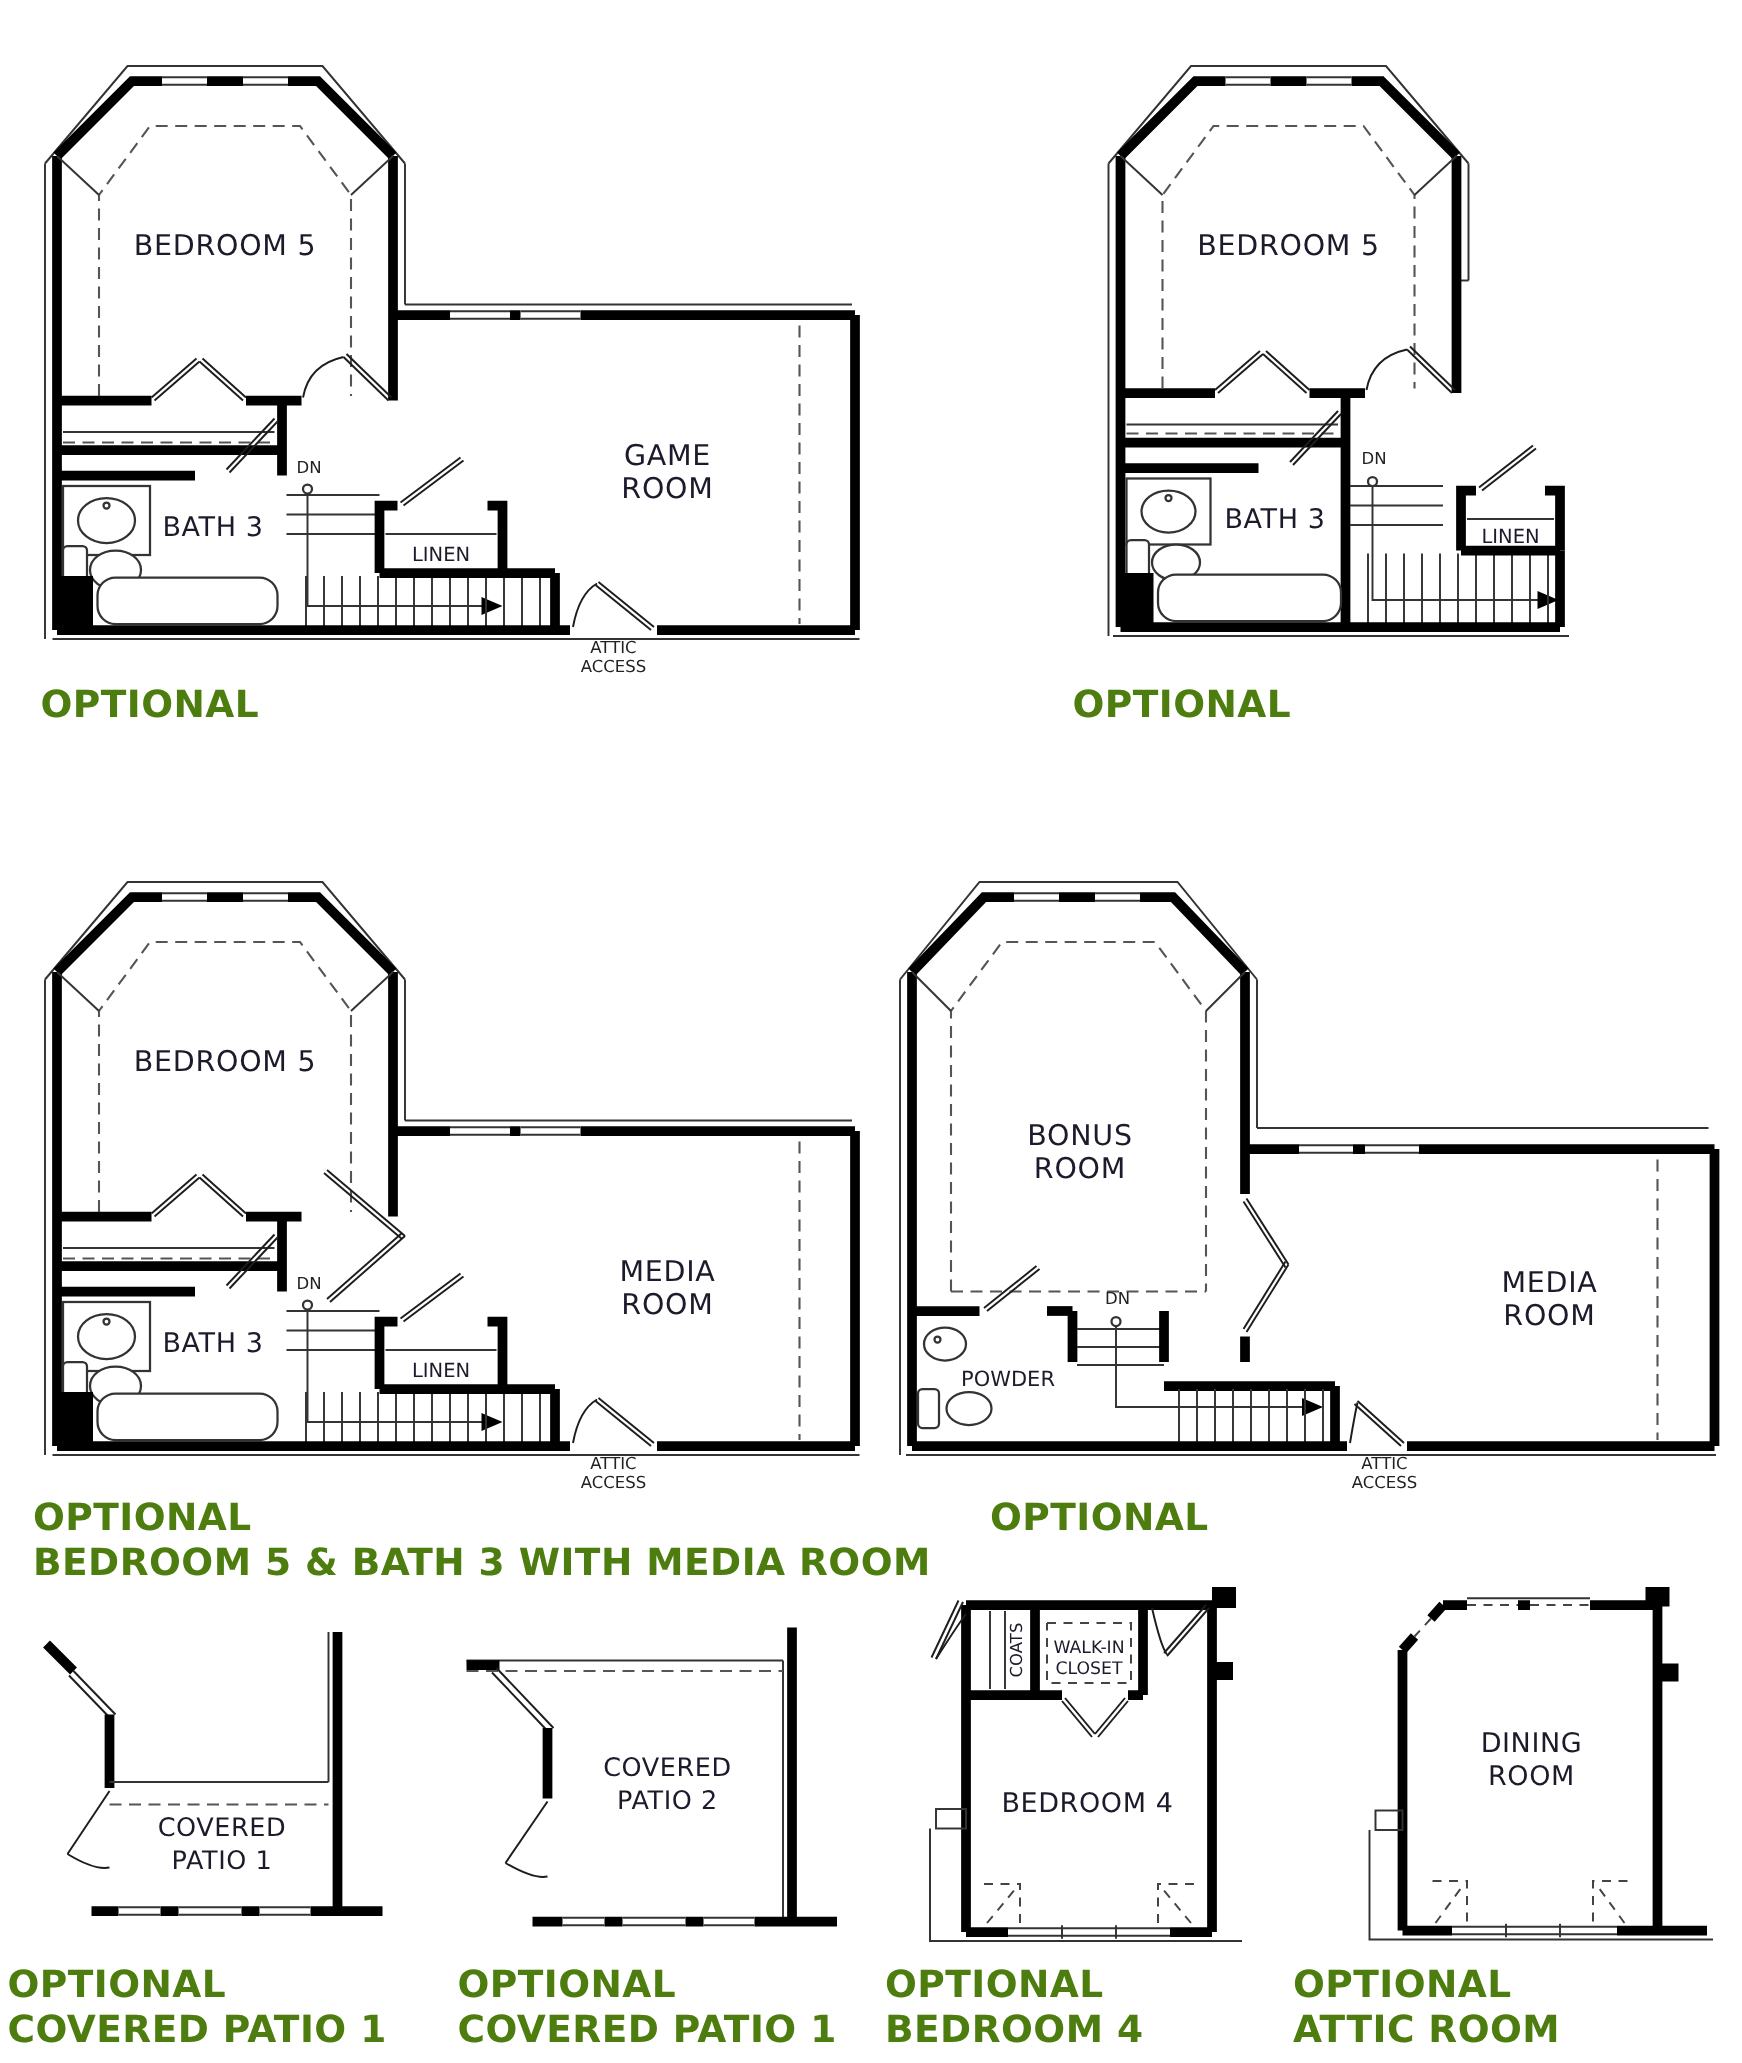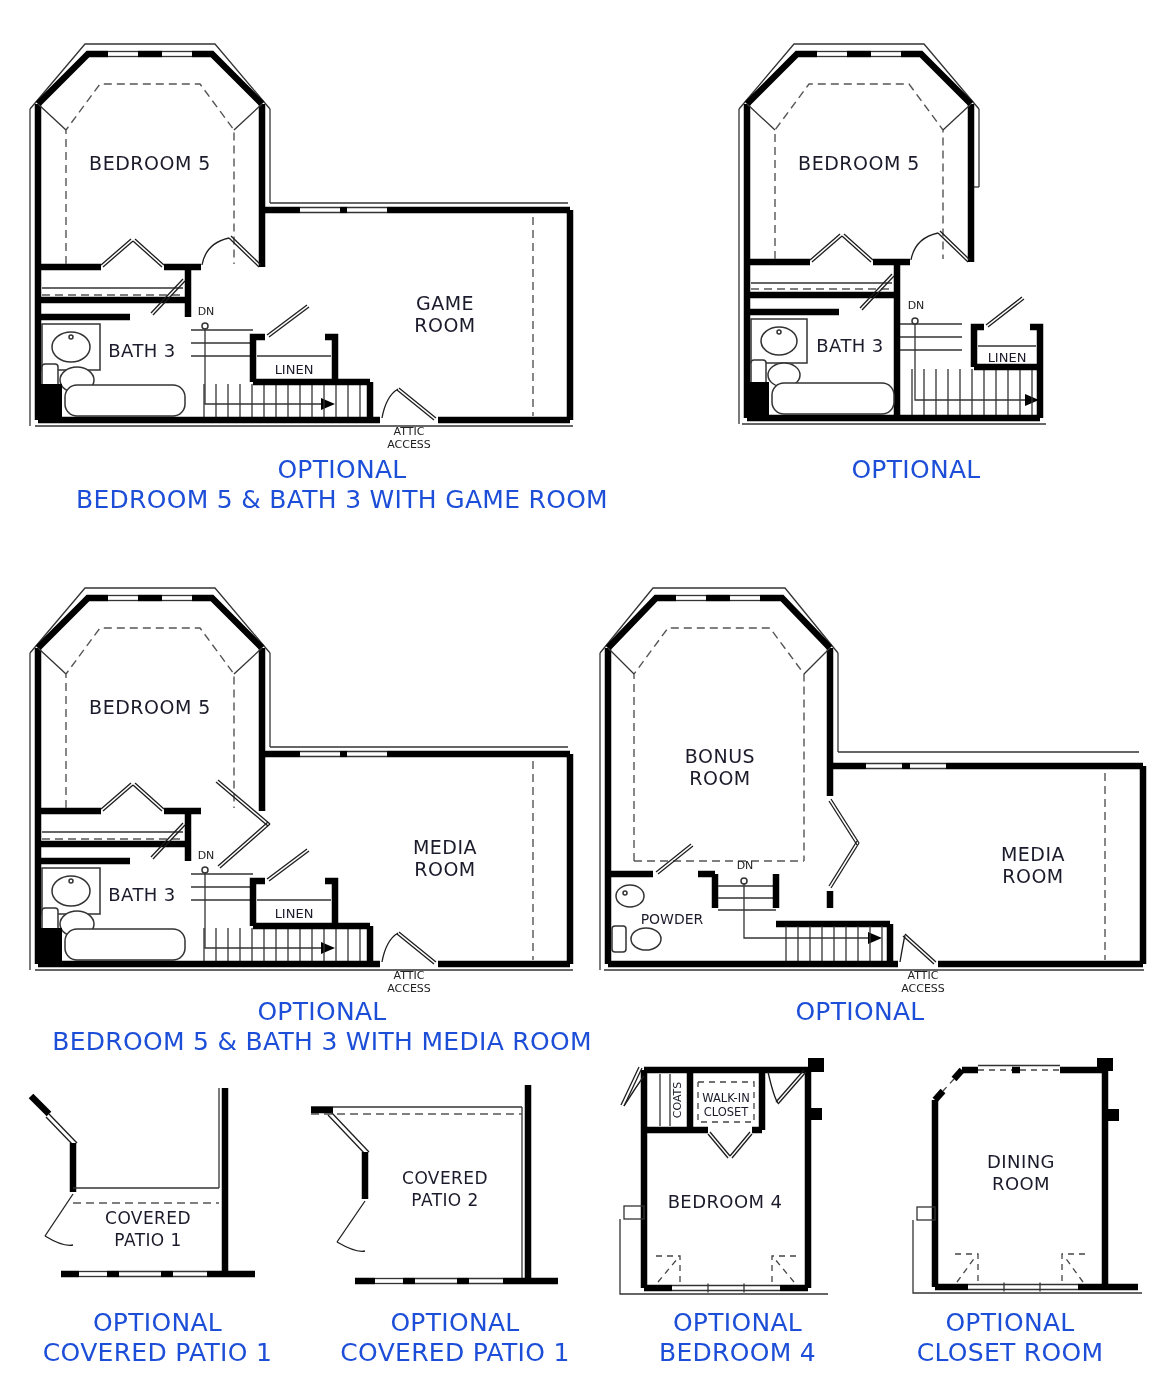--- a/index.html
+++ b/index.html
@@ -1,20 +1,20 @@
 <!DOCTYPE html>
 <html><head>
 <meta charset="utf-8">
 <style>
   html,body{margin:0;padding:0;background:#ffffff;}
   #sheet{position:relative;width:1161px;height:1375px;background:#ffffff;overflow:hidden;
          font-family:"DejaVu Sans",sans-serif;}
   .plan-svg{position:absolute;}
-  .caption{position:absolute;text-align:center;color:#1d4ed8;font-size:25px;line-height:30px;
-           font-family:"DejaVu Sans",sans-serif;letter-spacing:.3px;}
+  .caption{position:absolute;text-align:left;color:#4d7c0f;font-size:25px;line-height:30px;
+           font-family:"DejaVu Sans",sans-serif;letter-spacing:.3px;font-weight:bold;}
   
   .w  {stroke:#000;stroke-width:6.5;fill:none;stroke-linecap:butt;}
   .t  {stroke:#333;stroke-width:1.3;fill:none;}
   .d  {stroke:#555;stroke-width:1.4;fill:none;stroke-dasharray:8 5;}
   .dd {stroke:#444;stroke-width:1.3;fill:none;stroke-dasharray:6 5;}
   .dl {stroke:#1d1d1d;stroke-width:1.3;fill:none;}
   .fx {stroke:#333;stroke-width:1.5;fill:#fff;}
   .blk{fill:#000;stroke:none;}
   .win{fill:#fff;stroke:none;}
   .rm {font-family:"DejaVu Sans",sans-serif;font-size:19px;fill:#1b1b2b;text-anchor:middle;letter-spacing:.5px;}
@@ -144,21 +144,20 @@
     <g>
       <line class="dl" x1="411" y1="406" x2="374" y2="376"></line>
         <line class="dl" x1="409" y1="408" x2="372" y2="378"></line>
       <path class="dl" d="M357,406 Q361,384 373,377"></path>
     </g>
     <text class="sm" x="384" y="423">ATTIC</text>
     <text class="sm" x="384" y="436">ACCESS</text>
   </svg>
   <div class="caption" style="left:27px;top:455px;width:630px">
     <div>OPTIONAL</div>
-    <div>BEDROOM 5 &amp; BATH 3 WITH GAME ROOM</div>
   </div>
 
   <svg class="plan-svg" style="left:722px;top:12px" width="335" height="445" viewBox="0 0 335 445">
     <g>
       <polyline class="t" points="17,97 72,32 202,32 257,97"></polyline>
       <line class="t" x1="17" y1="97" x2="17" y2="412"></line>
       <line class="t" x1="257" y1="97" x2="257" y2="175"></line>
       <line class="t" x1="257" y1="175" x2="249" y2="175"></line>
       <line class="t" x1="20" y1="412" x2="324" y2="412"></line>
     </g>
@@ -646,16 +645,16 @@
       <polyline class="dd" points="175,198 152,198 152,228"></polyline>
       <line class="dd" x1="173" y1="226" x2="154" y2="200"></line>
     </g>
     <g>
       <rect class="t" x="7" y="151" width="18" height="13" fill="none"></rect>
       <polyline class="t" points="3,164 3,237 232,237"></polyline>
     </g>
   </svg>
   <div class="caption" style="left:862px;top:1308px;width:296px">
     <div>OPTIONAL</div>
-    <div>CLOSET ROOM</div>
+    <div>ATTIC ROOM</div>
   </div>
 
 </div>
 
 </body></html>

